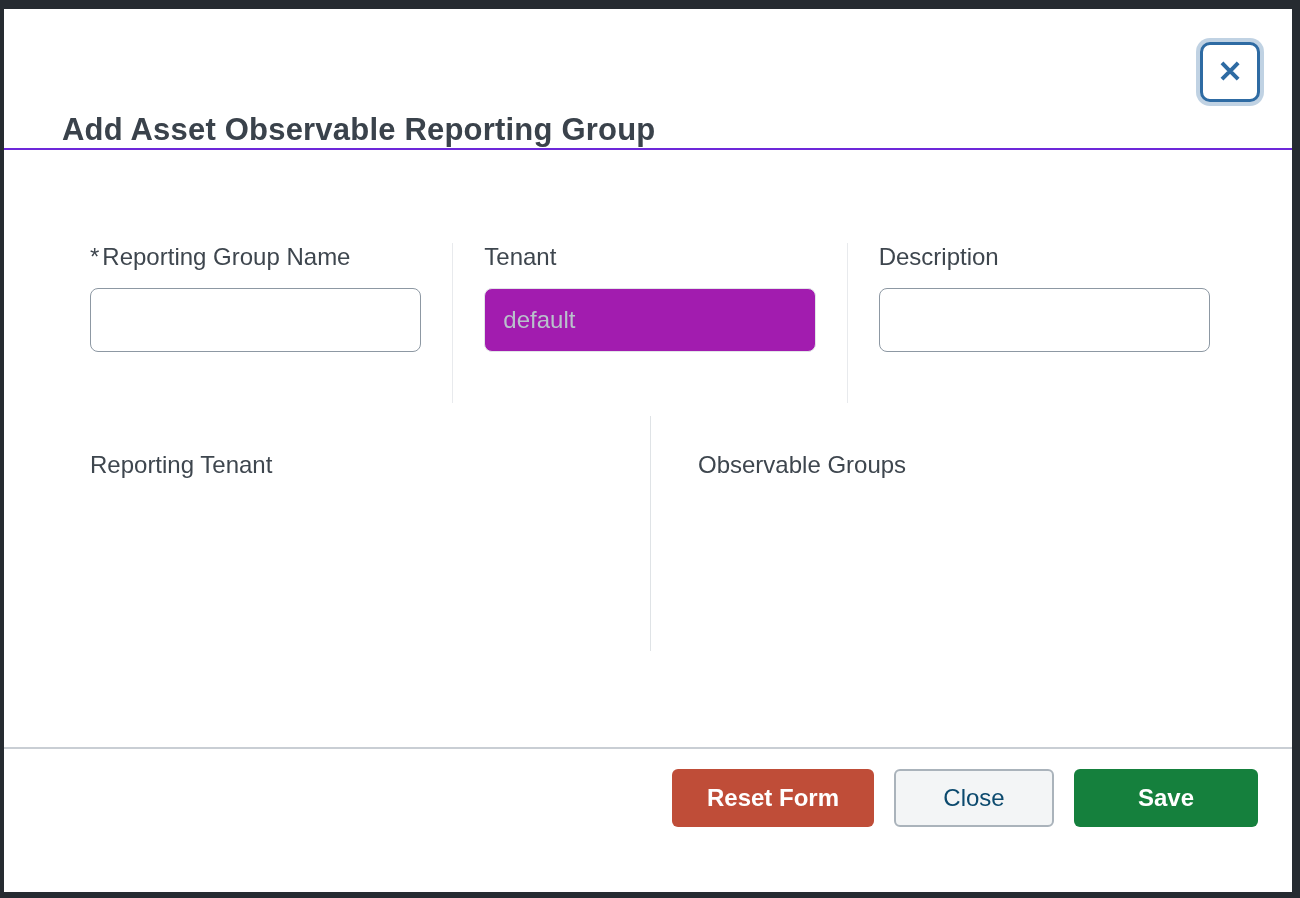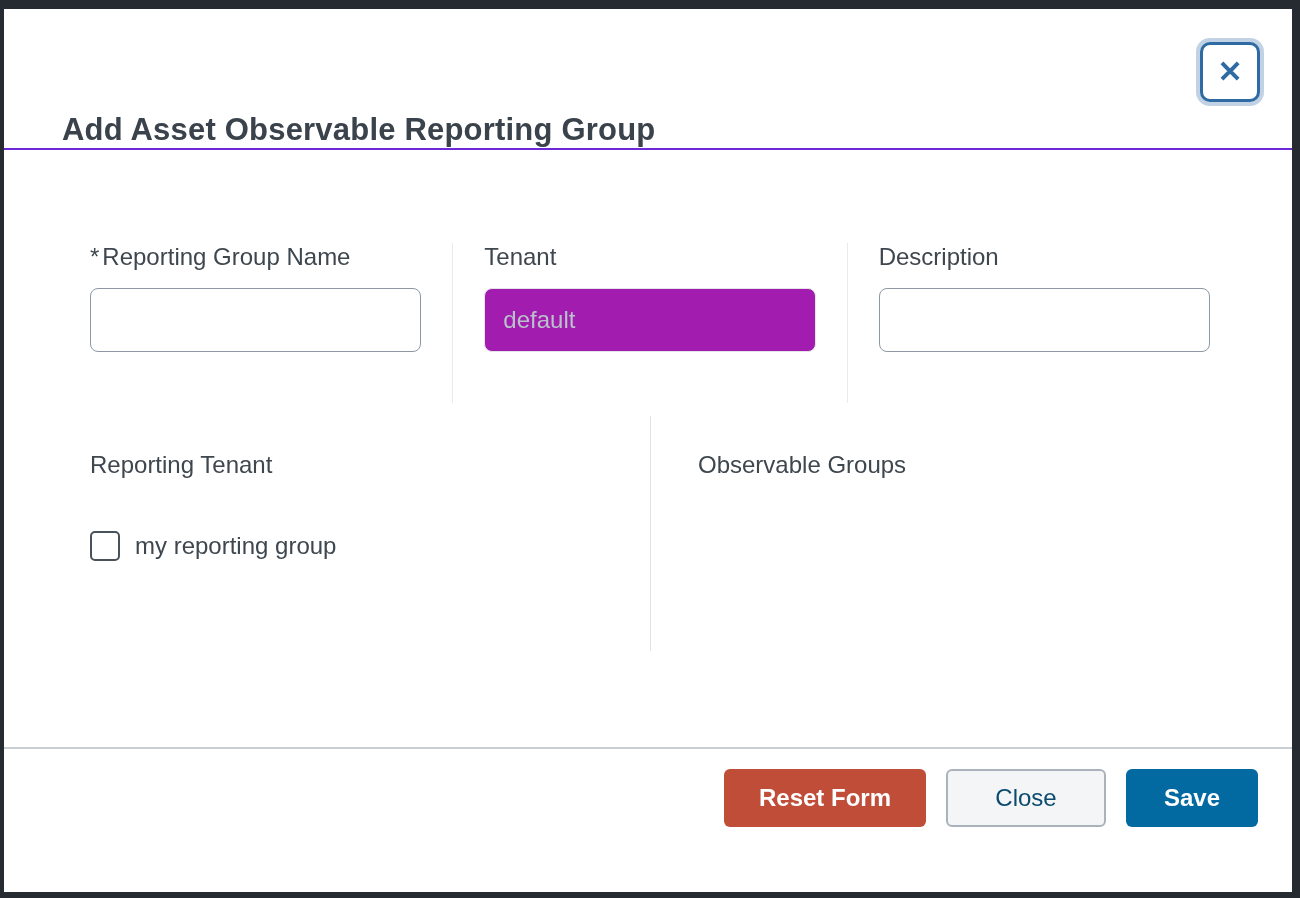--- a/index.html
+++ b/index.html
@@ -168,23 +168,23 @@
     width: 202px;
   }
   .btn-neutral {
     background: #f3f5f6;
     border: 2px solid #aab3bb;
     color: #0c4a6e;
     width: 160px;
     font-weight: normal;
   }
   .btn-success {
-    background: #0369a1;
+    background: #15803d;
     color: #ffffff;
-    width: 132px;
+    width: 184px;
   }
 </style>
 </head>
 <body>
 
 <div class="modal">
 
   <div class="modal-header">
     <h1 class="modal-title">Add Asset Observable Reporting Group</h1>
     <button class="close-btn">
@@ -218,24 +218,20 @@
         <input type="text" class="text-input" value="" style="">
       </div>
 
     </div>
 
     <div class="sections-row">
 
       <div class="section-col left">
         <div class="section-heading">Reporting Tenant</div>
 
-        <div class="checkbox-row">
-          <span class="checkbox-box"></span>
-          <span class="checkbox-label">my reporting group</span>
-        </div>
 
       </div>
 
       <div class="section-col right">
         <div class="section-heading">Observable Groups</div>
 
       </div>
 
     </div>
 

